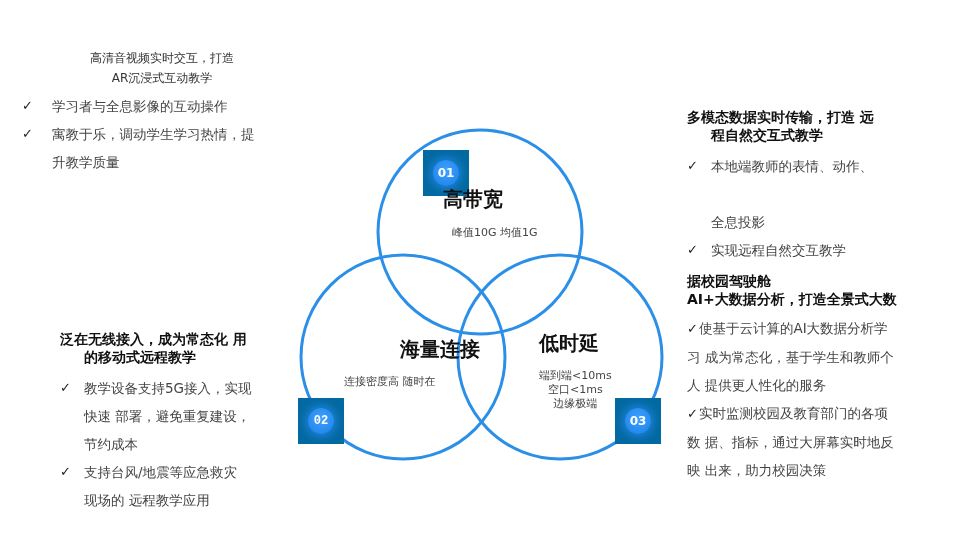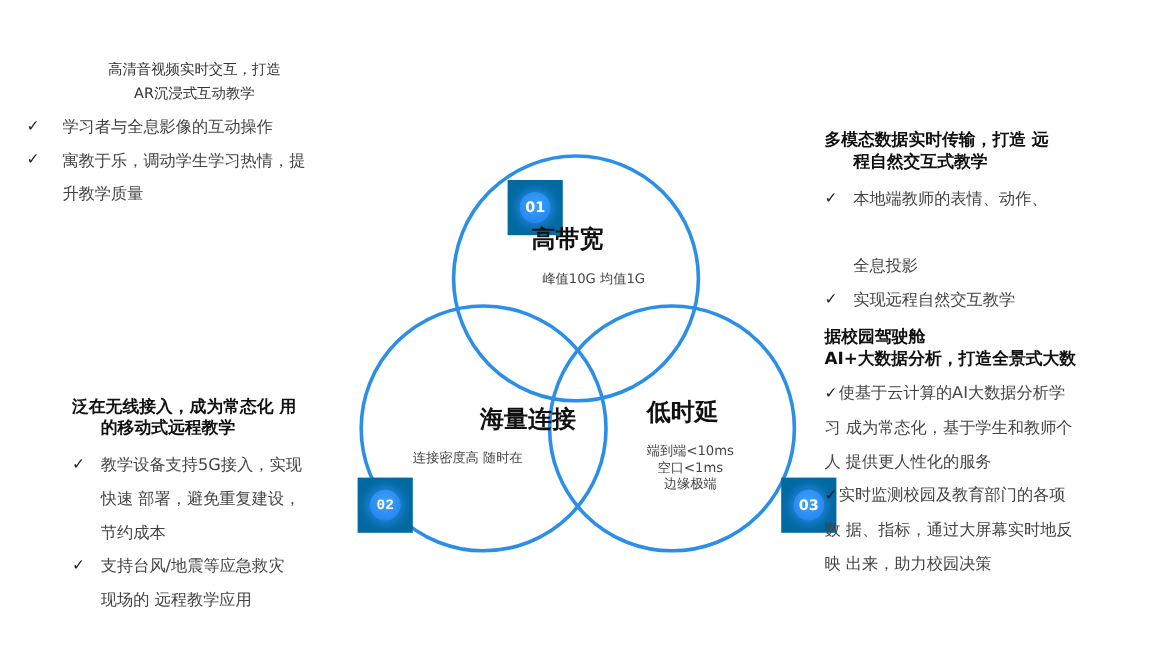--- a/index.html
+++ b/index.html
@@ -40,21 +40,21 @@
   <circle cx="403" cy="357" r="102" fill="none" stroke="#2b8fe8" stroke-width="3"></circle>
   <circle cx="560" cy="357" r="102" fill="none" stroke="#2b8fe8" stroke-width="3"></circle>
 </svg>
 
 <div class="badge" style="left:423px; top:150px;">
   <div class="dot">01</div>
 </div>
 <div class="badge" style="left:298px; top:398px;font-family:Liberation Mono, monospace;">
   <div class="dot">02</div>
 </div>
-<div class="badge" style="left:615px; top:398px;margin-left:36px;">
+<div class="badge" style="left:615px; top:398px;">
   <div class="dot">03</div>
 </div>
 
 <div class="circle-label" style="left:443px; top:186px;">高带宽</div>
 <div class="circle-sub" style="left:452px; top:226px;">峰值10G 均值1G</div>
 
 <div class="circle-label" style="left:361px; top:336px;margin-left:39px;">海量连接</div>
 <div class="circle-sub" style="left:344px; top:375px;">连接密度高 随时在</div>
 
 <div class="circle-label" style="left:539px; top:330px;">低时延</div>

